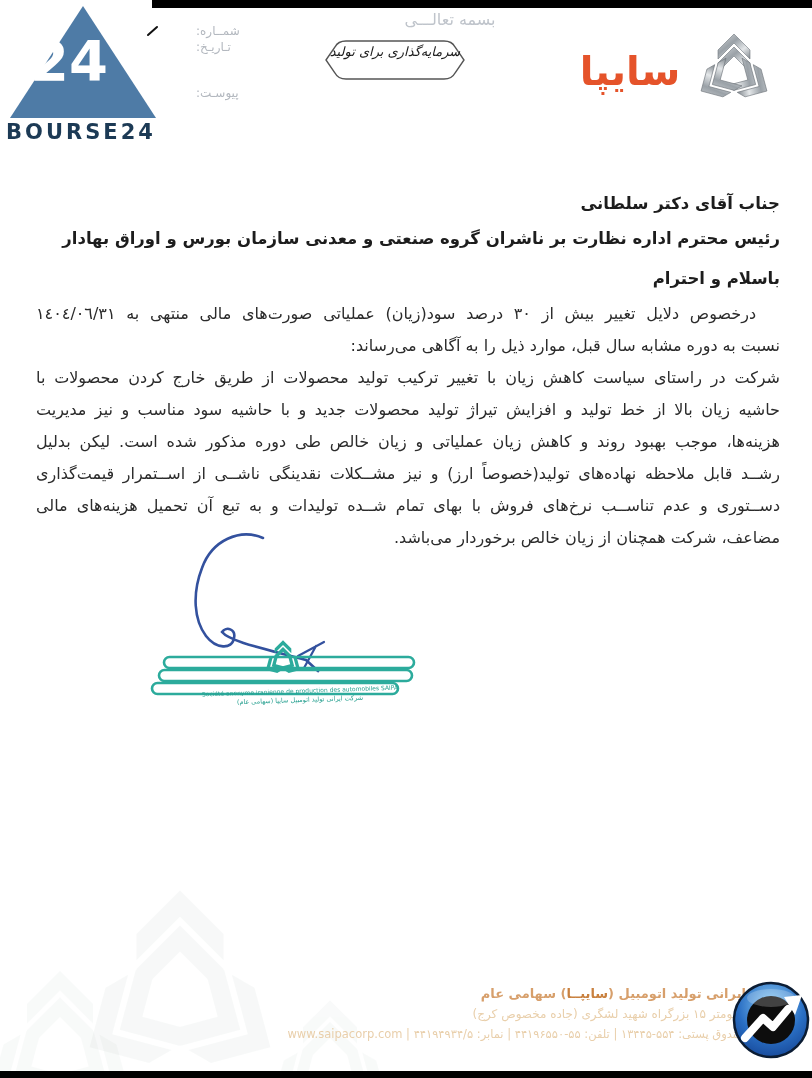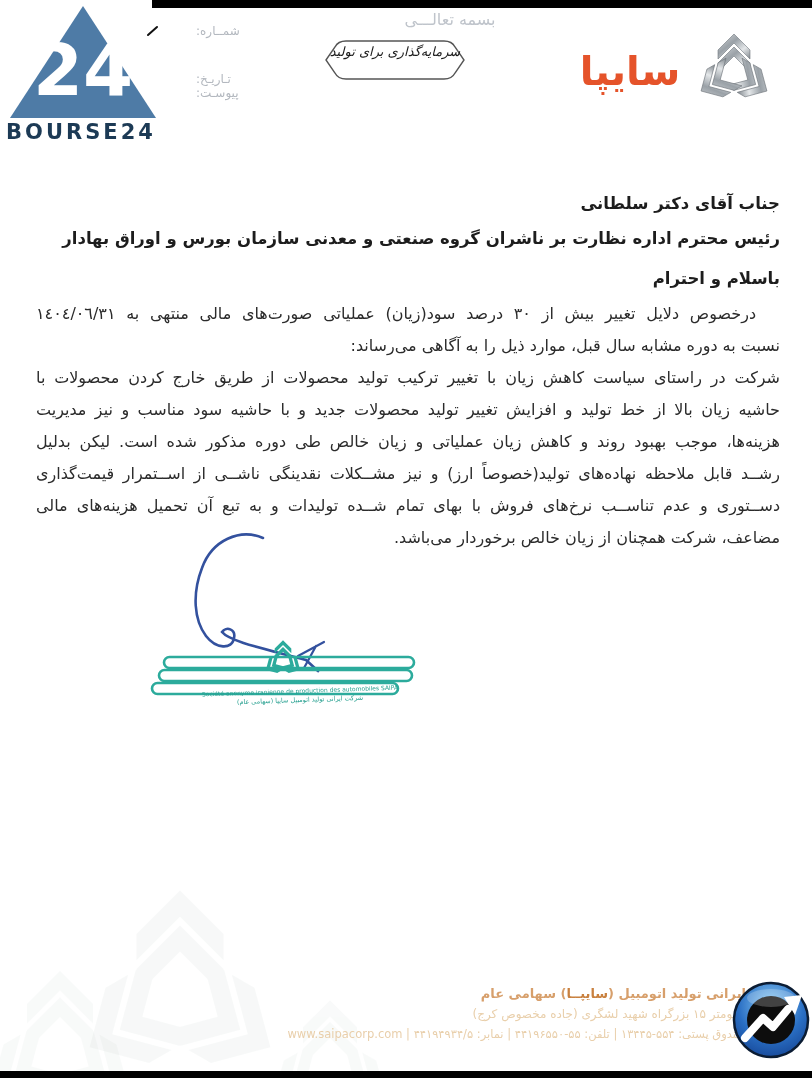--- a/index.html
+++ b/index.html
@@ -5,24 +5,24 @@
   html,body{margin:0;padding:0;background:#ffffff;}
   .page{position:relative;width:812px;height:1078px;background:#ffffff;overflow:hidden;
         font-family:"DejaVu Sans",sans-serif;direction:rtl;}
   .abs{position:absolute;}
   
   .bar-top{left:152px;top:0;width:660px;height:8px;background:#000;}
   .bar-bottom{left:0;top:1071px;width:812px;height:7px;background:#000;}
   
   .bismillah{left:360px;top:10px;width:180px;text-align:center;font-size:16px;color:#bfc4cb;}
   .hlabel{left:196px;width:58px;text-align:left;direction:rtl;font-size:12px;color:#b3b8bf;}
-  .hl-num{top:24px;} .hl-date{top:72px;} .hl-att{top:86px;}
+  .hl-num{top:24px;} .hl-date{top:40px;} .hl-att{top:86px;}
   .bourse-word{left:-4px;top:120px;width:170px;text-align:center;font-size:21px;font-weight:bold;
                letter-spacing:3px;color:#1c3a55;direction:ltr;}
-  .bourse-24{left:30px;top:28px;width:106px;text-align:center;font-size:72px;font-weight:bold;
+  .bourse-24{left:30px;top:28px;width:106px;text-align:left;font-size:56px;font-weight:bold;
              color:#ffffff;direction:ltr;}
   .cartouche{left:318px;top:37px;width:154px;height:46px;}
   .slogan{left:322px;top:44px;width:146px;text-align:center;font-size:13px;font-style:italic;
           font-family:"DejaVu Serif",serif;color:#1b1b1b;white-space:nowrap;}
   .saipa-word{left:570px;top:48px;width:120px;text-align:center;font-size:40px;font-weight:bold;
               color:#e5532a;}
   
   .addressee{left:36px;top:192px;width:744px;color:#1d1d1d;font-size:16.5px;font-weight:bold;line-height:23px;}
   .addr-name{margin-bottom:12px;} .addr-title{margin-bottom:17px;}
   .para{left:36px;width:744px;color:#2b2b2b;font-size:16px;line-height:32px;}
@@ -141,21 +141,21 @@
     <div>باسلام و احترام</div>
   </div>
 
   <div class="abs para p1">
     <div class="pline-just indent">درخصوص دلایل تغییر بیش از ٣٠ درصد سود(زیان) عملیاتی صورت‌های مالی منتهی به ١٤٠٤/٠٦/٣١</div>
     <div class="pline-right">نسبت به دوره مشابه سال قبل، موارد ذیل را به آگاهی می‌رساند:</div>
   </div>
 
   <div class="abs para p2">
     <div class="pline-just">شرکت در راستای سیاست کاهش زیان با تغییر ترکیب تولید محصولات از طریق خارج کردن محصولات با</div>
-    <div class="pline-just">حاشیه زیان بالا از خط تولید و افزایش تغییر تولید محصولات جدید و با حاشیه سود مناسب و نیز مدیریت</div>
+    <div class="pline-just">حاشیه زیان بالا از خط تولید و افزایش تیراژ تولید محصولات جدید و با حاشیه سود مناسب و نیز مدیریت</div>
     <div class="pline-just">هزینه‌ها، موجب بهبود روند و کاهش زیان عملیاتی و زیان خالص طی دوره مذکور شده است. لیکن بدلیل</div>
     <div class="pline-just">رشــد قابل ملاحظه نهاده‌های تولید(خصوصاً ارز) و نیز مشــکلات نقدینگی ناشــی از اســتمرار قیمت‌گذاری</div>
     <div class="pline-just">دســتوری و عدم تناســب نرخ‌های فروش با بهای تمام شــده تولیدات و به تبع آن تحمیل هزینه‌های مالی</div>
     <div class="pline-right">مضاعف، شرکت همچنان از زیان خالص برخوردار می‌باشد.</div>
   </div>
 
 
   <svg class="abs" style="left:180px;top:528px;" width="270" height="150" viewBox="0 0 270 150">
     <path d="M83,10 C60,0 32,12 22,40 C12,66 14,92 26,108 C36,121 52,122 54,110 C56,101 46,98 42,104 C50,114 90,122 126,132 L138,143" fill="none" stroke="#33519e" stroke-width="2.6" stroke-linecap="round"></path>
     <path d="M118,128 L144,114 M124,140 L136,118" fill="none" stroke="#33519e" stroke-width="2.2" stroke-linecap="round"></path>

